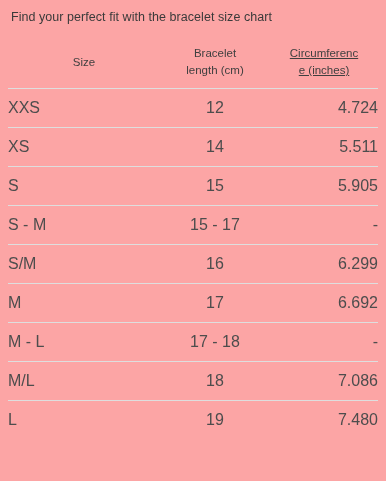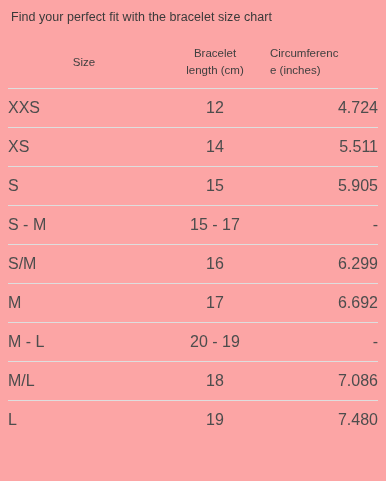--- a/index.html
+++ b/index.html
@@ -57,23 +57,24 @@
   th.h-size {
     text-align: center;
     padding-left: 20px;
   }
   th.h-length {
     text-align: center;
     word-break: break-all;
     margin-top: 20px;
   }
   th.h-circ {
-    text-align: left;
+    text-align: center;
     padding-right: 9px;
     word-break: break-all;
+    text-decoration: underline;
   }
 
   .size-table tbody td {
     padding: 0;
     height: 38px;
     border-bottom: 1px solid #dedede;
     vertical-align: middle;
     line-height: 38px;
     font-size: 16px;
     color: #4d4d4d;
@@ -149,21 +150,21 @@
           <td class="v-length">16</td>
           <td class="v-circ">6.299</td>
         </tr>
         <tr>
           <td class="v-size">M</td>
           <td class="v-length">17</td>
           <td class="v-circ">6.692</td>
         </tr>
         <tr>
           <td class="v-size">M - L</td>
-          <td class="v-length">20 - 19</td>
+          <td class="v-length">17 - 18</td>
           <td class="v-circ">-</td>
         </tr>
         <tr>
           <td class="v-size">M/L</td>
           <td class="v-length">18</td>
           <td class="v-circ">7.086</td>
         </tr>
         <tr>
           <td class="v-size">L</td>
           <td class="v-length">19</td>

